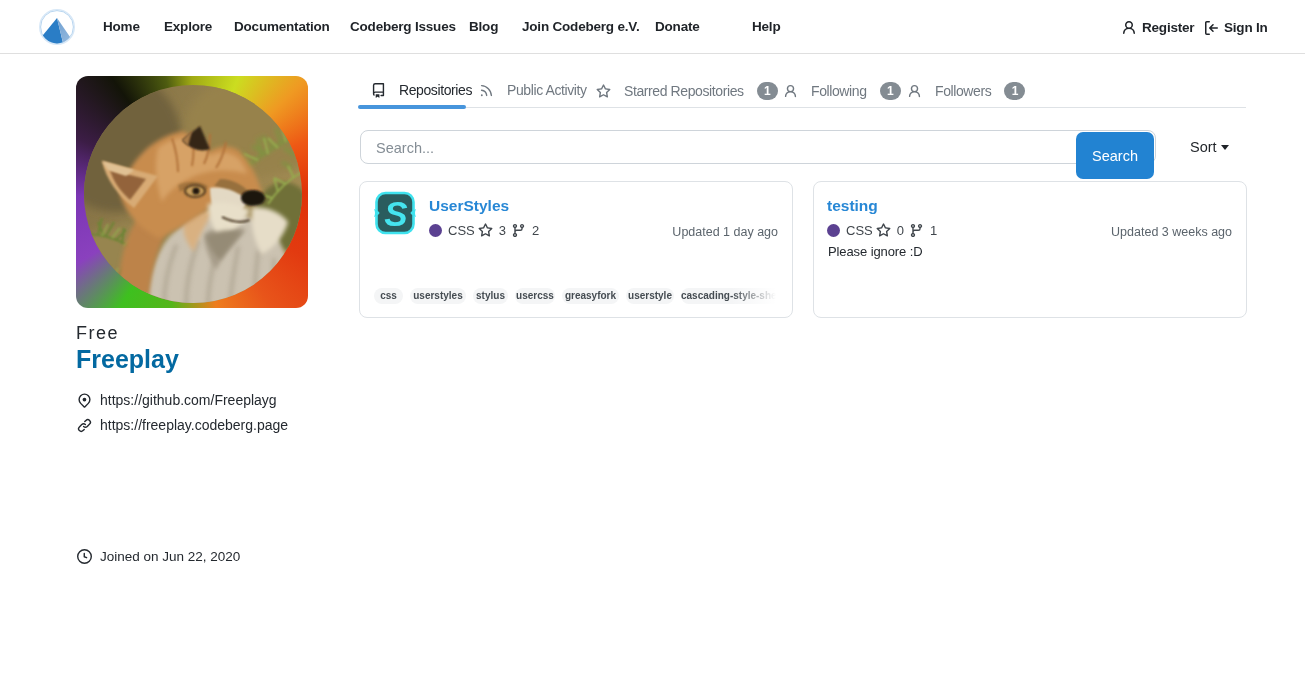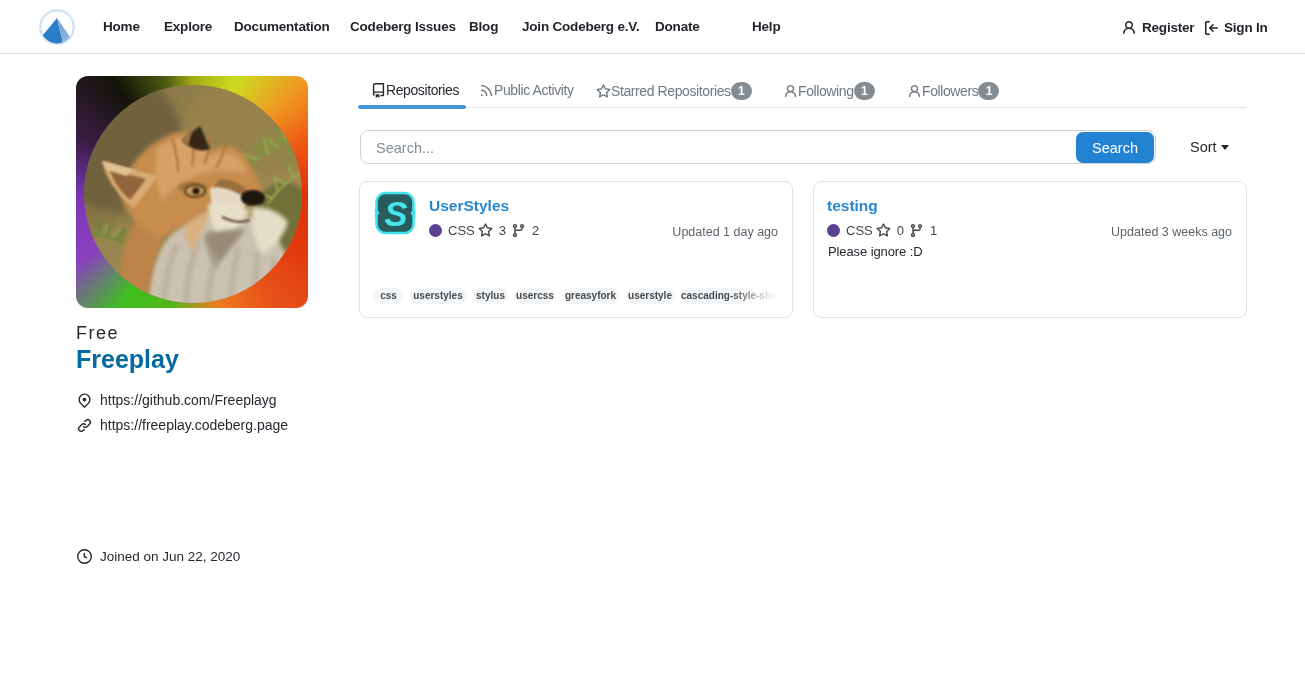--- a/index.html
+++ b/index.html
@@ -26,34 +26,34 @@
       #3c1d46 295deg, #131408 325deg, #4e5c10 347deg, #a0aa14 360deg);
   }
   .sname  { position:absolute; left:76px; top:323px; font-size:18px; letter-spacing:1.5px; color:#24292f; }
   .suser  { position:absolute; left:76px; top:345px; font-size:25px; font-weight:700; color:#0369a1; }
   .srow   { position:absolute; left:77px; font-size:14px; color:#24292f; display:flex; align-items:center; gap:8px; white-space:nowrap; }
   .sbio   { position:absolute; left:76px; top:450px; width:280px; font-size:13.5px; line-height:20.8px; color:#24292f; }
 
   
   #tabline { position:absolute; left:360px; top:107px; width:886px; height:1px; background:#dee2e6; }
   #tabbar  { position:absolute; left:358px; top:82px; height:22px; }
-  .tab { position:absolute; top:0; display:flex; align-items:center; gap:0;
+  .tab { position:absolute; top:0; display:flex; align-items:center; gap:13px;
          font-size:14px; letter-spacing:-0.4px; color:#707880; white-space:nowrap; }
   .tab.active { color:#24292f; }
   .tbadge { display:inline-block; min-width:21px; height:18px; border-radius:10px;
     background:#848c93; color:#fff; font-size:12px; font-weight:700; text-align:center;
     line-height:18px; padding:0 4px; }
   #tabunderline { position:absolute; left:358px; top:105px; width:108px; height:4px;
     border-radius:3px; background:#4795dc; }
 
   
   #searchbox { position:absolute; left:360px; top:130px; width:796px; height:34px;
     border:1px solid #ced4da; border-radius:8px; background:#fff; }
   #searchph  { position:absolute; left:15px; top:9px; font-size:14.5px; color:#848d95; }
-  #searchbtn { position:absolute; right:1px; top:1px; width:78px; height:31px;
+  #searchbtn { position:absolute; right:1px; top:1px; width:78px; height:47px;
     background:#2283d2; border-radius:7px; color:#fff; font-size:14.5px;
     display:flex; align-items:center; justify-content:center; }
   #sort { position:absolute; left:1190px; top:139px; font-size:14.5px; color:#1f2328; }
   #sortcaret { position:absolute; left:1221px; top:145px; width:0; height:0;
     border-left:4.5px solid transparent; border-right:4.5px solid transparent;
     border-top:5px solid #1f2328; }
 
   
   .card { position:absolute; top:181px; width:434px; height:137px;
     border:1px solid #dee2e6; border-radius:8px; background:#fff; }

